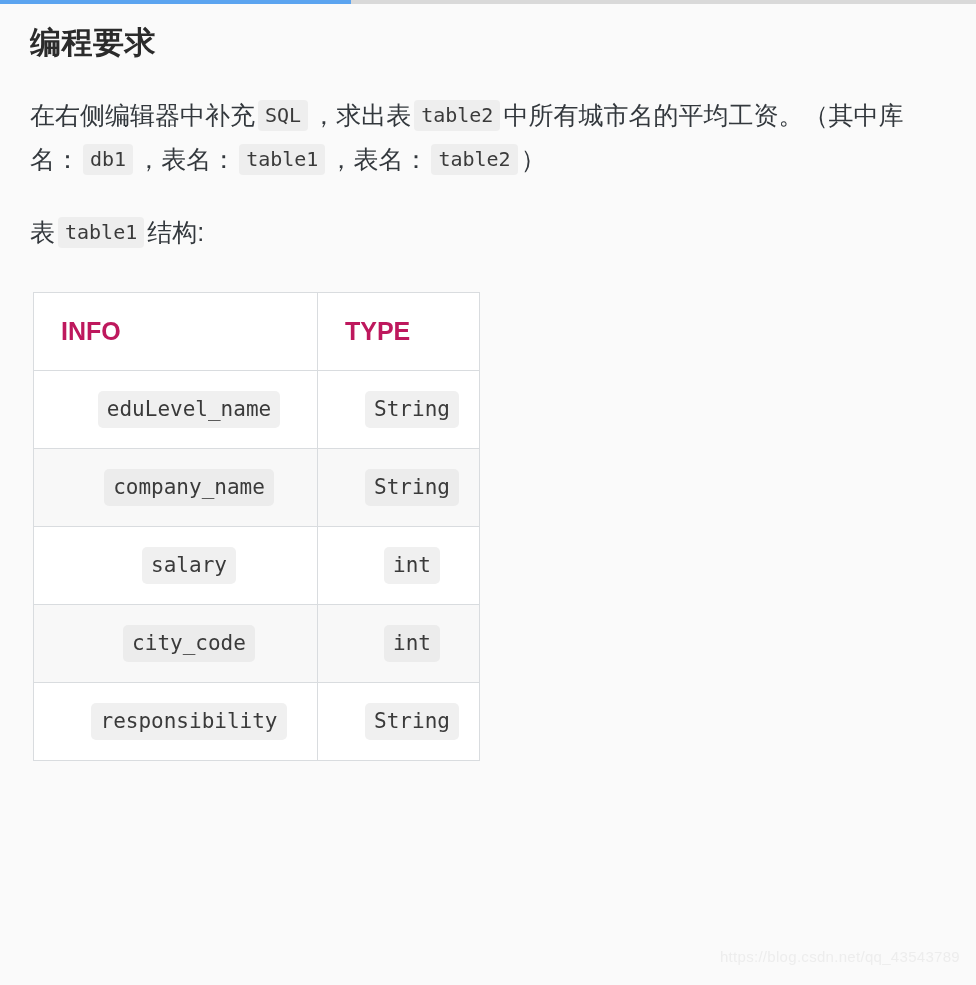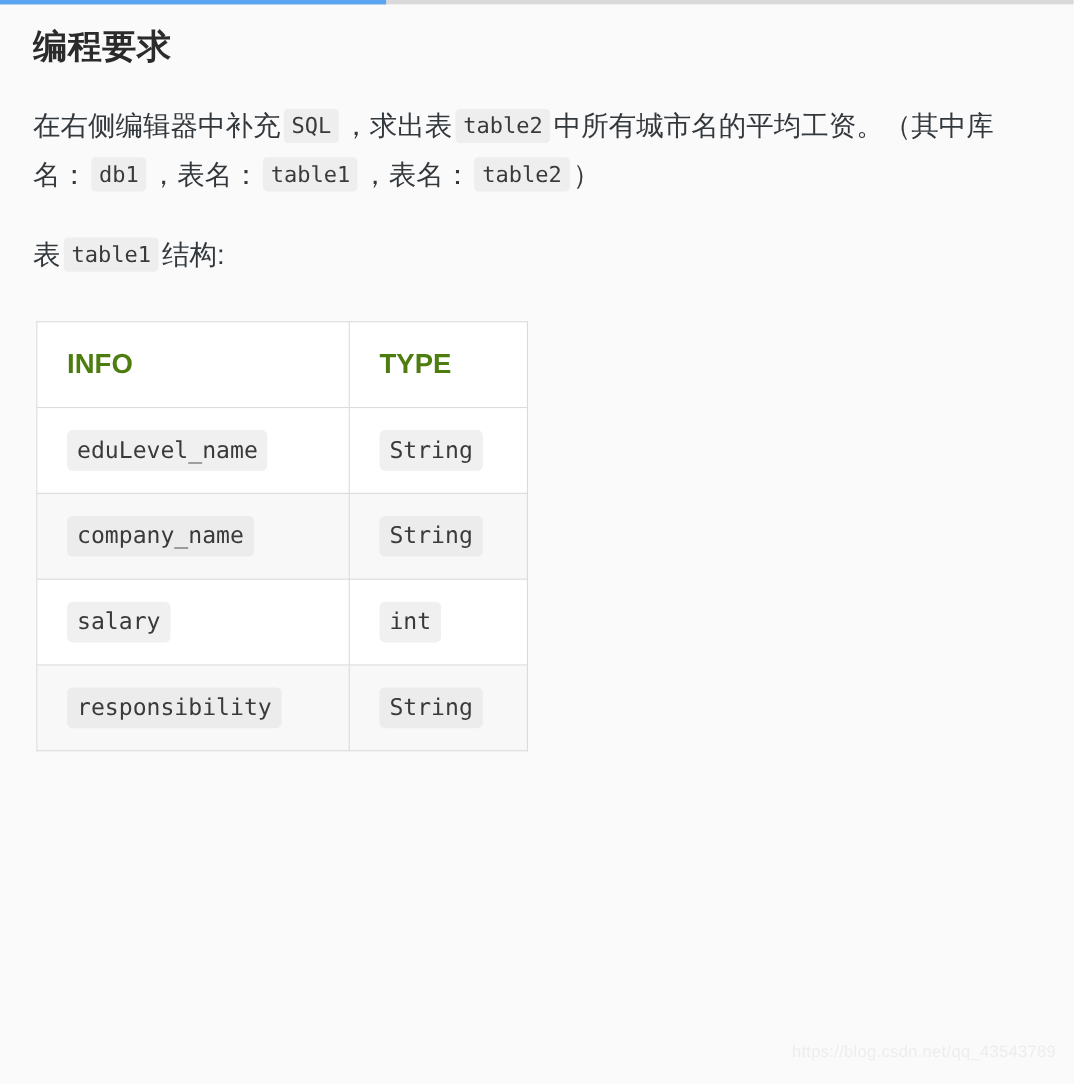--- a/index.html
+++ b/index.html
@@ -94,30 +94,31 @@
   table.struct-table td {
     border: 1px solid #d9dcdf;
     padding: 0;
     height: 77px;
     vertical-align: middle;
     text-align: left;
   }
   table.struct-table th {
     font-size: 25px;
     font-weight: bold;
-    color: #4d7c0f;
+    color: #be185d;
     padding-left: 27px;
     background: #ffffff;
   }
   table.struct-table col.c-info { width: 284px; }
   table.struct-table col.c-type { width: 162px; }
 
   table.struct-table td {
     padding-left: 27px;
     background: #ffffff;
+    text-align: center;
   }
   table.struct-table tbody tr:nth-child(even) td {
     background: #f8f8f8;
   }
   td .cell-chip {
     font-family: "DejaVu Sans Mono", "Liberation Mono", monospace;
     font-size: 21px;
     background: #f0f0f0;
     color: #3a3a3a;
     border-radius: 5px;
@@ -177,20 +178,24 @@
           </tr>
           <tr>
             <td><span class="cell-chip">company_name</span></td>
             <td><span class="cell-chip">String</span></td>
           </tr>
           <tr>
             <td><span class="cell-chip">salary</span></td>
             <td><span class="cell-chip">int</span></td>
           </tr>
           <tr>
+            <td><span class="cell-chip">city_code</span></td>
+            <td><span class="cell-chip">int</span></td>
+          </tr>
+          <tr>
             <td><span class="cell-chip">responsibility</span></td>
             <td><span class="cell-chip">String</span></td>
           </tr>
         </tbody>
       </table>
     </div>
 
   </div>
 </div>
 

